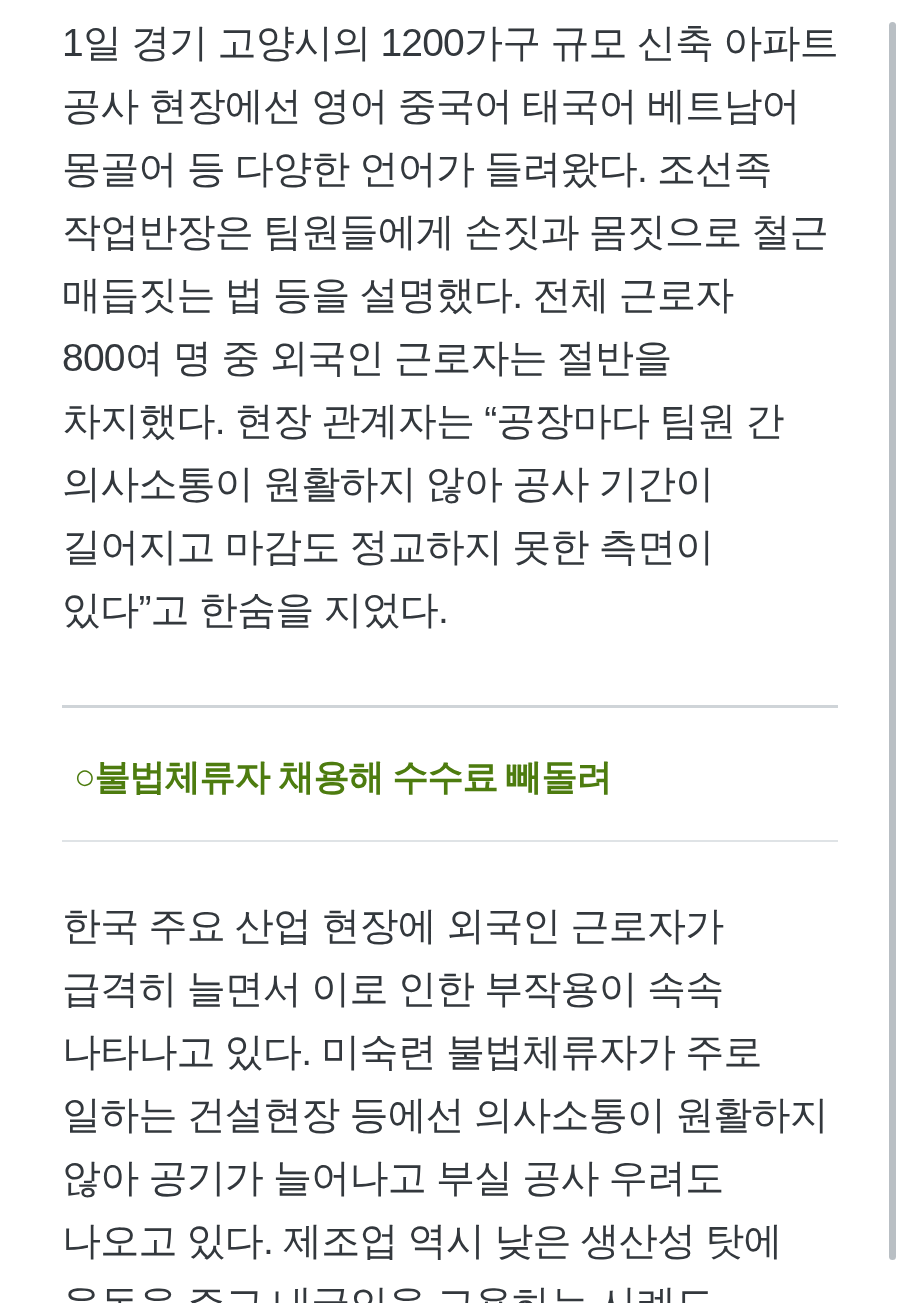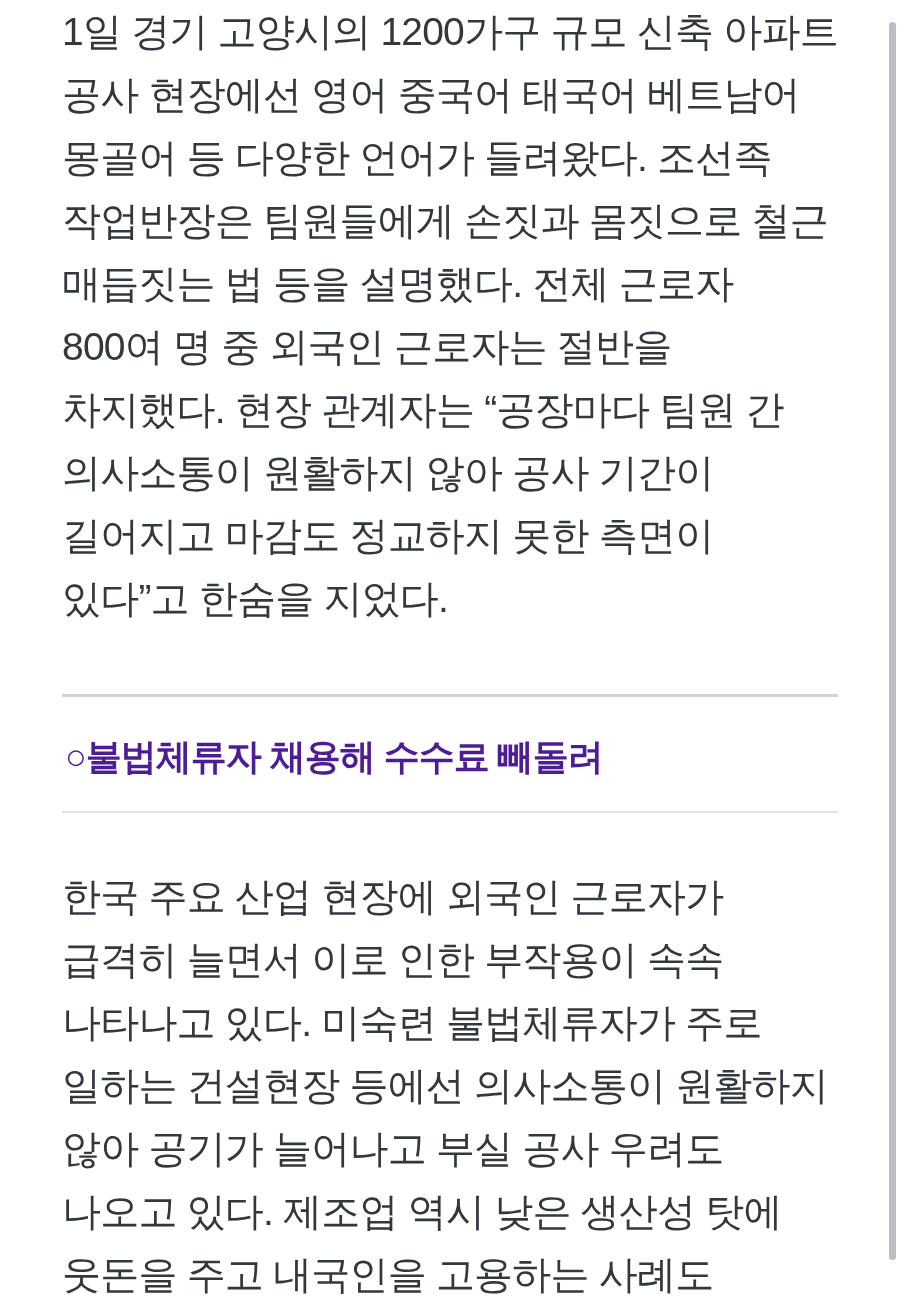--- a/index.html
+++ b/index.html
@@ -25,37 +25,37 @@
   }
   .para {
     font-size: 39px;
     line-height: 63px;
     letter-spacing: -0.8px;
     color: #33383d;
     margin: 0;
     word-break: keep-all;
   }
   .para.first {
-    padding-top: 0;
+    padding-top: 11px;
   }
   .rule-top {
     height: 3px;
     background: #cfd4d8;
     margin: 64px 0 0 0;
   }
   .subhead-wrap {
     padding: 34px 0 28px 0;
   }
   .subhead {
     font-size: 36px;
     line-height: 46px;
     font-weight: bold;
-    color: #4c1d95;
+    color: #4d7c0f;
     letter-spacing: -1px;
-    margin: 3px;
+    margin: 12px;
     word-break: keep-all;
   }
   .rule-bottom {
     height: 2px;
     background: #dfe3e6;
     margin: 0;
   }
   .para.second {
     padding-top: 52px;
   }

